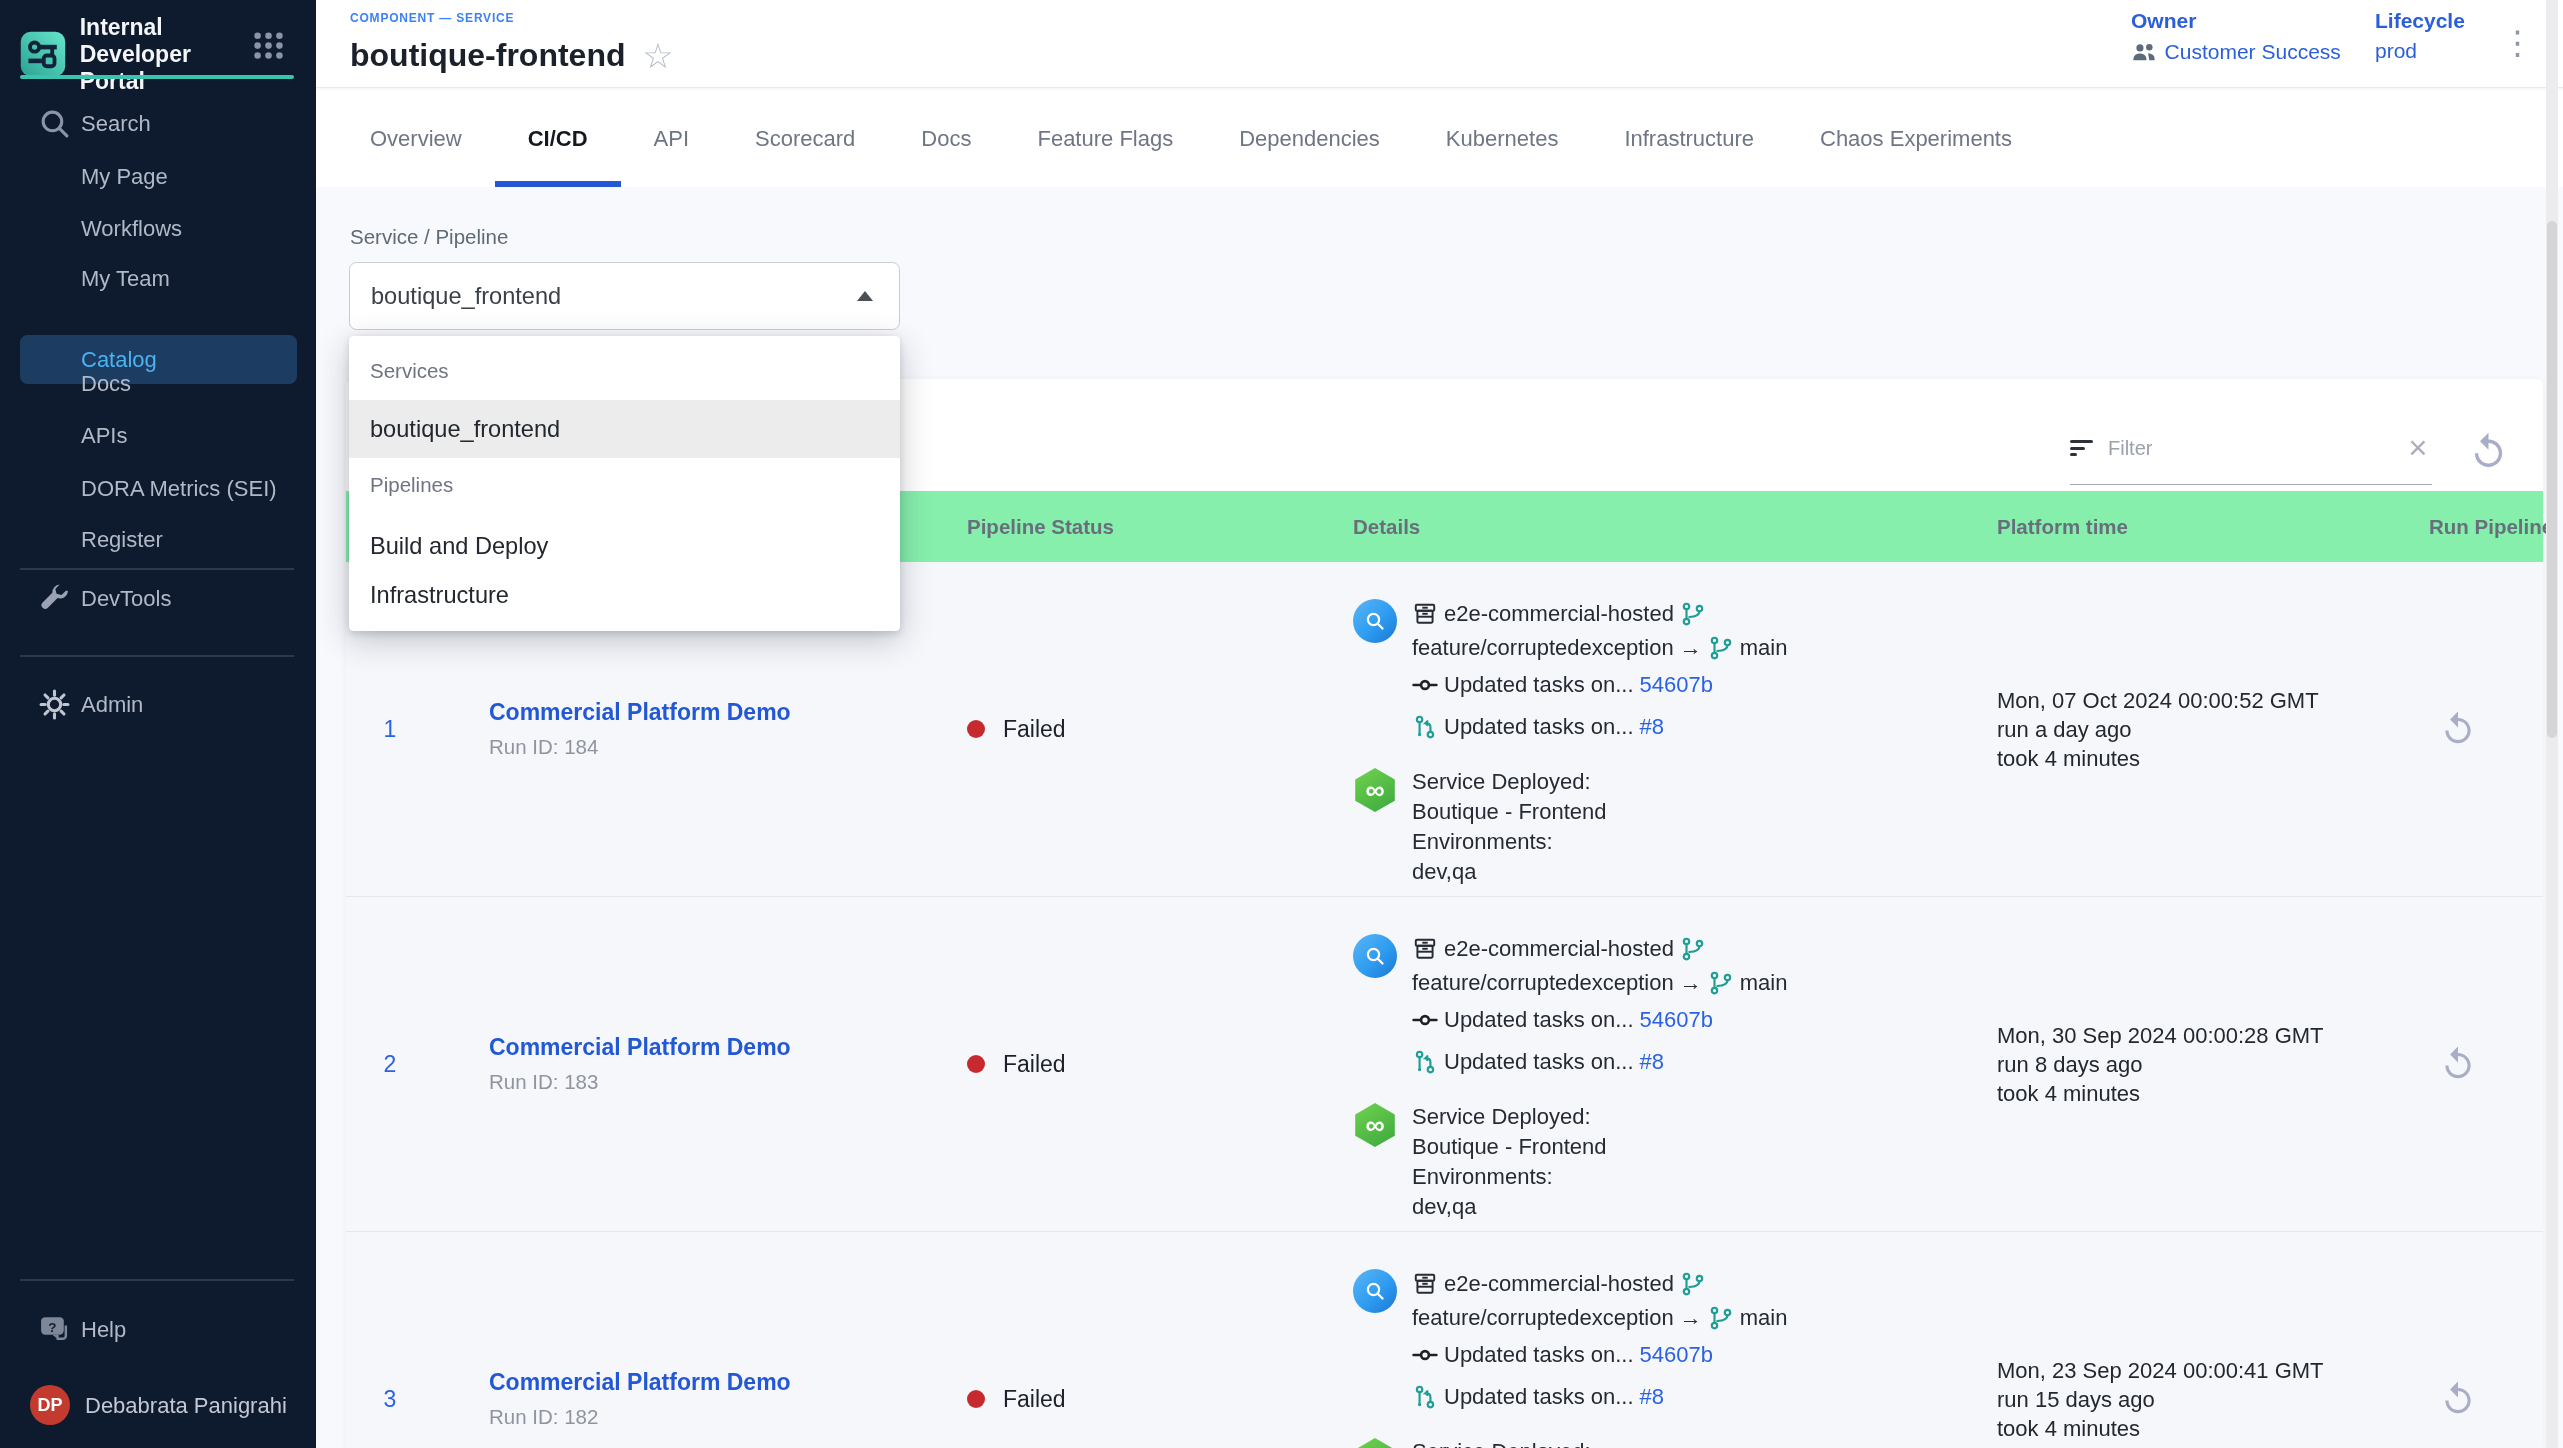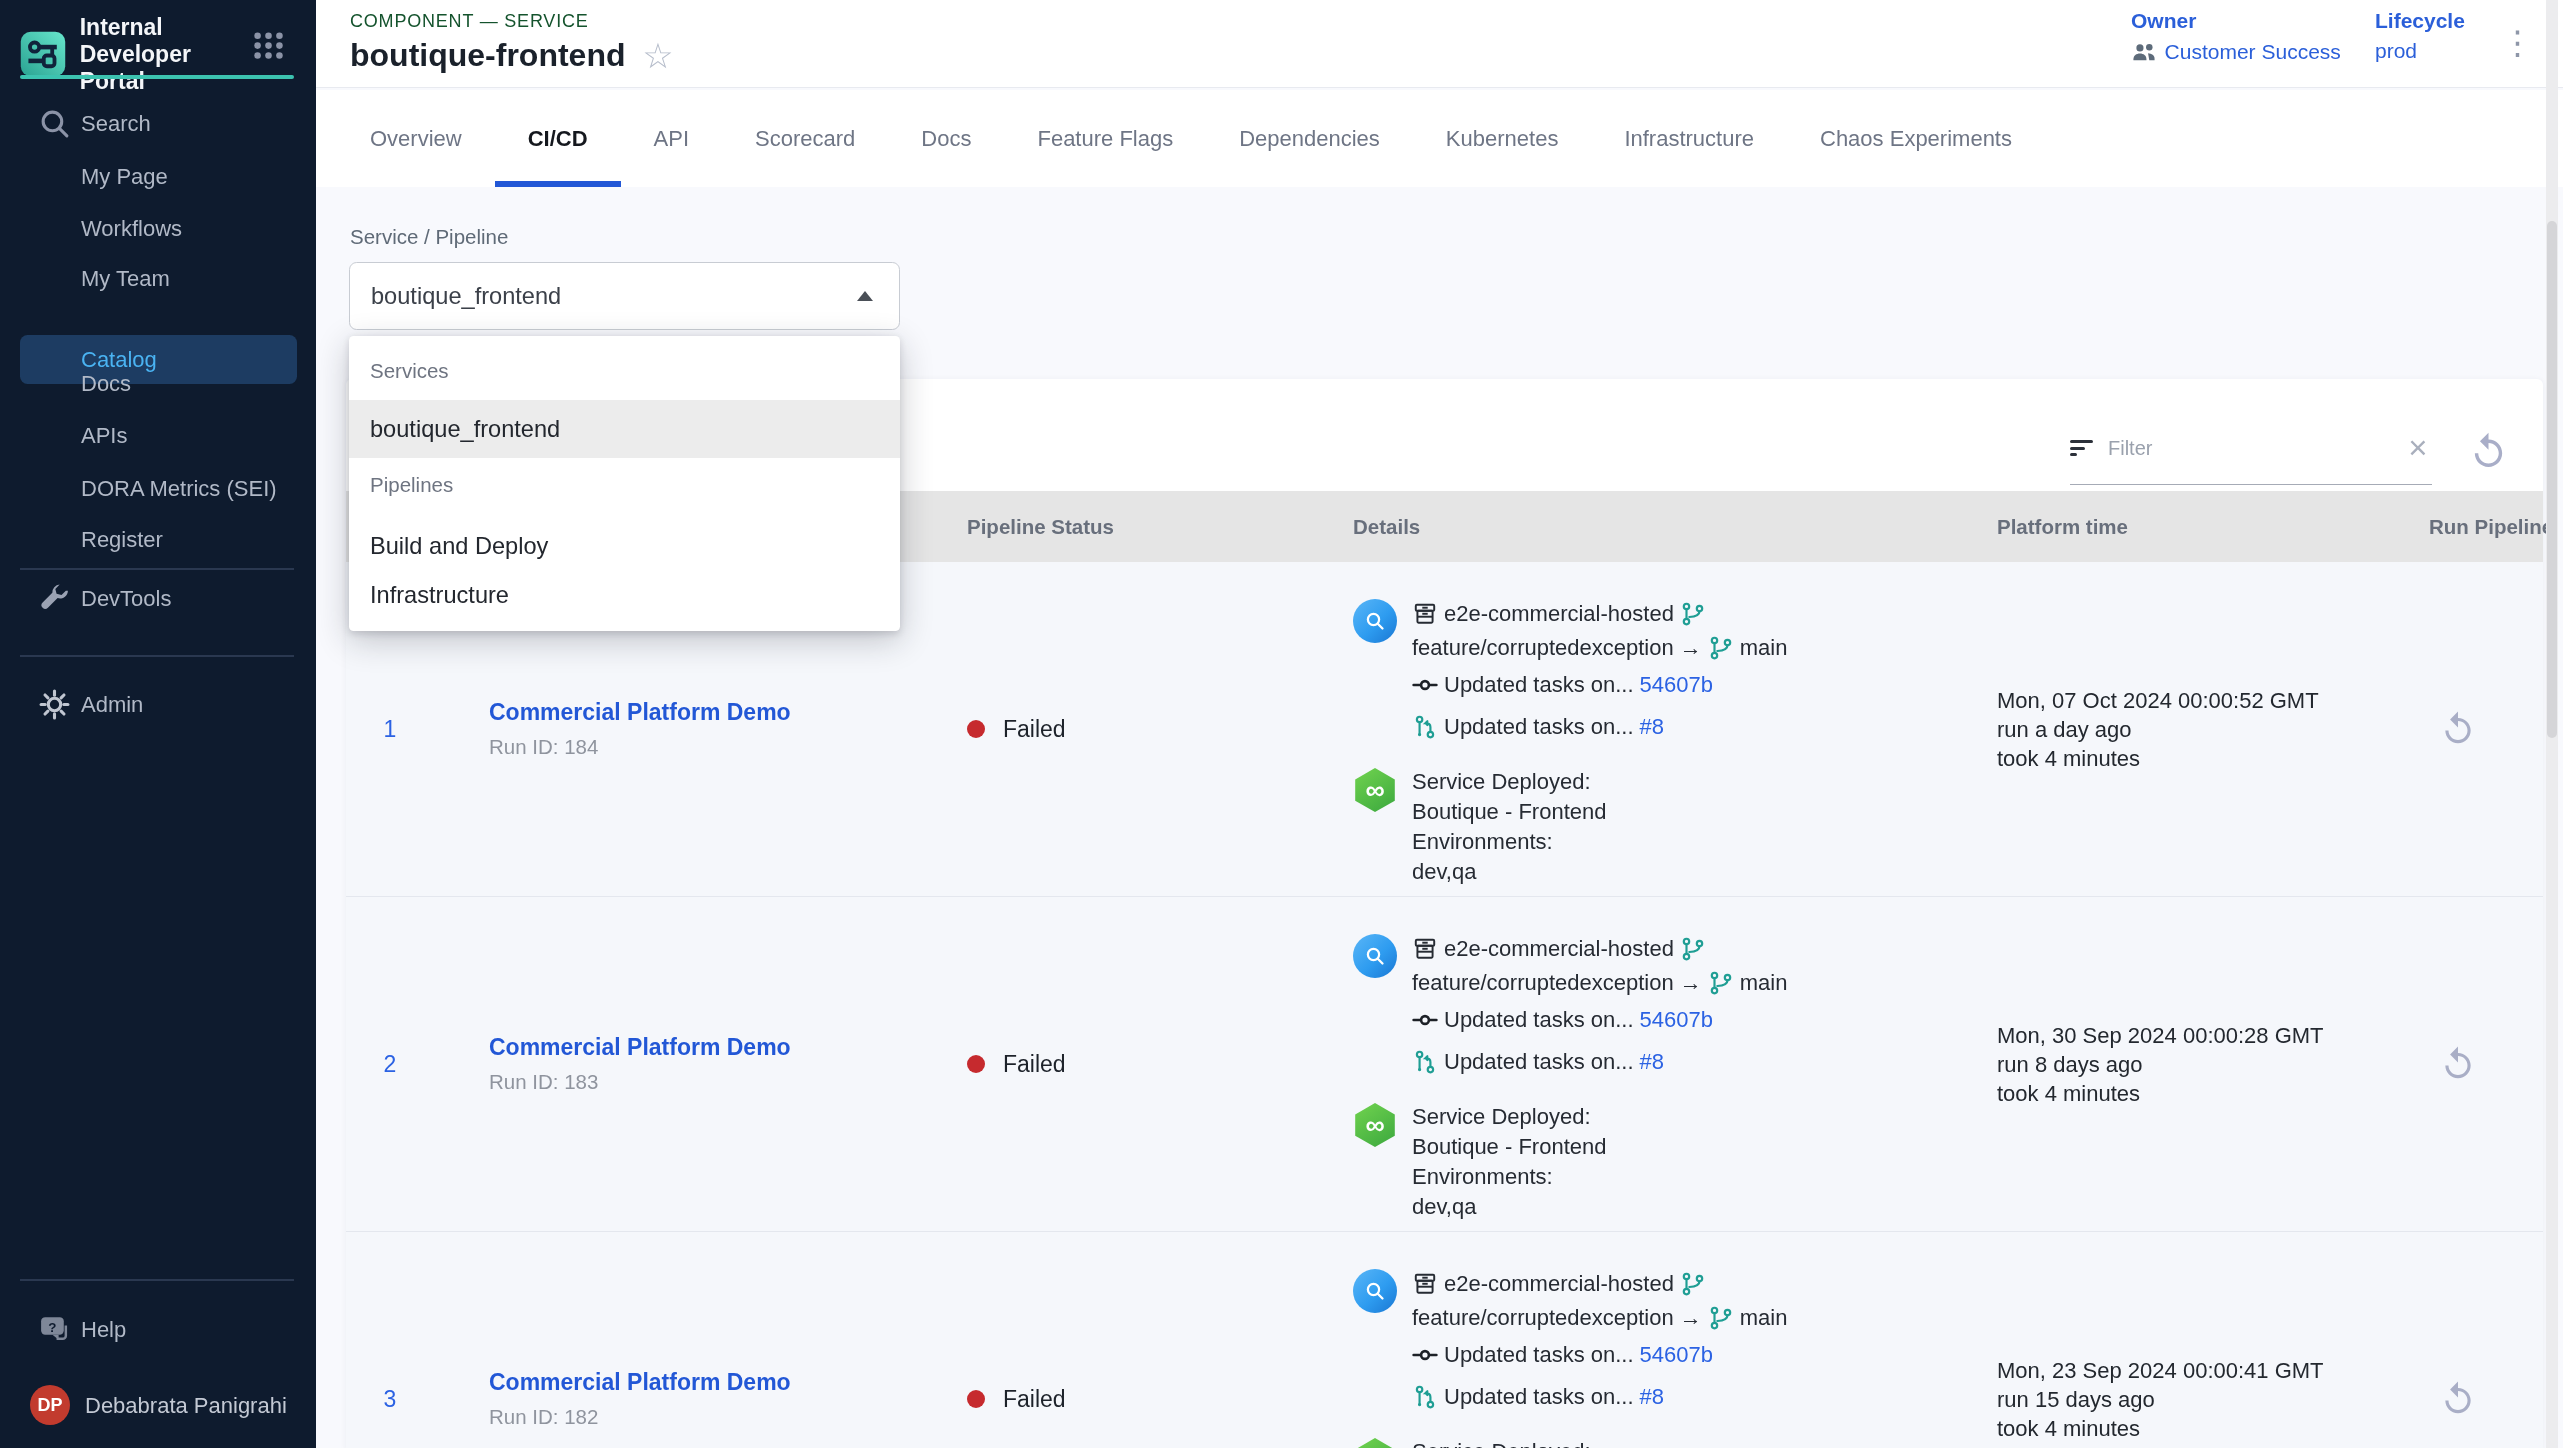--- a/index.html
+++ b/index.html
@@ -15,21 +15,21 @@
   .side-item { position:absolute; left:0; width:316px; height:52px; line-height:52px; color:#b1b9c7; font-size:22px; padding-left:81px; cursor:pointer; }
   .side-item .s-icon { position:absolute; left:38px; top:9px; width:33px; height:33px; }
   .side-item.active-pill { left:20px; width:277px; background:#1d3c62; border-radius:7.6px; color:#4ab3f2; padding-left:61px;margin-top:28px; }
   .side-rule { position:absolute; left:20px; width:274px; height:1.5px; background:#2a3850; }
   .avatar { position:absolute; left:30px; top:1385px; width:40px; height:40px; border-radius:50%; background:#c23b2e; color:#fff; font-size:18px; font-weight:700; display:flex; align-items:center; justify-content:center; }
   .user-name { position:absolute; left:85px; top:1387px; color:#c3c9d4; font-size:22px; line-height:37px; }
 
   
   .main { position:absolute; left:316px; top:0; width:2247px; height:1449px; }
   .page-header { position:absolute; left:0; top:0; width:100%; height:88px; background:#fff; border-bottom:1.5px solid #e8eaf0; }
-  .eyebrow { position:absolute; left:34px; top:10.7px; font-size:18px; font-weight:400; letter-spacing:0.8px; color:#14532d; }
+  .eyebrow { position:absolute; left:34px; top:10.7px; font-size:12px; font-weight:700; letter-spacing:0.8px; color:#3b82f6; }
   .title-row { position:absolute; left:34px; top:37px; display:flex; align-items:center; gap:16.7px; }
   .page-title { font-size:32px; font-weight:700; color:#1a212b; }
   .fav-star { font-size:35px; color:#b6bdcb; line-height:35px; cursor:pointer; }
   .meta-block { position:absolute; top:9px; }
   .meta-label { font-size:21px; font-weight:700; color:#2b5fd9; }
   .meta-value { margin-top:6px; font-size:21px; color:#2b5fd9; display:flex; align-items:center; gap:7.6px; cursor:pointer; }
   .kebab { position:absolute; left:2183px; top:20px; width:37px; height:49px; color:#8e96a8; font-size:33px; line-height:46px; text-align:center; cursor:pointer; }
 
   .tabs { position:absolute; left:0; top:90px; width:100%; height:97px; background:#fff; display:flex; padding-left:21px; }
   .tab { height:100%; padding:0 33px; display:flex; align-items:center; font-size:22px; color:#6e7585; cursor:pointer; position:relative; }
@@ -48,21 +48,21 @@
   .filter-bars { width:26px; height:23px; flex:none; position:relative; }
   .filter-bars i { position:absolute; left:0; height:3px; background:#2c313a; border-radius:1.5px; display:block; }
   .filter-bars i:nth-child(1){ top:3px; width:23px; }
   .filter-bars i:nth-child(2){ top:10px; width:14.5px; }
   .filter-bars i:nth-child(3){ top:16.7px; width:6.8px; }
   .filter-input { flex:1; border:none; outline:none; font-size:20px; color:#3b4049; font-family:"Liberation Sans",sans-serif; background:transparent; }
   .filter-input::placeholder { color:#9aa1ad; }
   .clear-x { font-size:33px; color:#a9afbd; line-height:30px; padding:0 4.6px; cursor:pointer; }
   .refresh-btn { position:absolute; left:2122px; top:52px; width:41px; height:41px; color:#a9aec8; cursor:pointer; }
 
-  .thead { position:absolute; left:0; right:0; top:112px; height:72px; display:grid; grid-template-columns:88px 468px 381px 643px 441px auto; border-bottom:1.5px solid #e2e5ec; background:#e5e5e5; }
+  .thead { position:absolute; left:0; right:0; top:112px; height:72px; display:grid; grid-template-columns:88px 468px 381px 643px 441px auto; border-bottom:1.5px solid #e2e5ec; background:#86efac; }
   .th { display:flex; align-items:center; font-size:20.5px; font-weight:700; color:#686f7c; line-height:24px; }
   .th.c3{ padding-left:65px; } .th.c4{ padding-left:70px; } .th.c5{ padding-left:71px; } .th.c6{ padding-left:62px; width:190px; }
 
   .tbody { position:absolute; left:0; right:0; top:183px; bottom:0; background:#f5f7fb; overflow:hidden; }
   .row { height:335px; border-bottom:1.5px solid #e4e7ee; display:grid; grid-template-columns:88px 468px 381px 643px 441px auto; }
   .c-num { display:flex; align-items:center; justify-content:center; color:#2b62e3; font-size:23px; }
   .c-name { display:flex; flex-direction:column; justify-content:center; padding-left:55px; }
   .pipe-link { font-size:23px; font-weight:700; color:#2257d6; cursor:pointer; }
   .run-id { margin-top:9px; font-size:20.5px; color:#8f949e; }
   .c-status { display:flex; align-items:center; padding-left:65px; gap:18px; }

